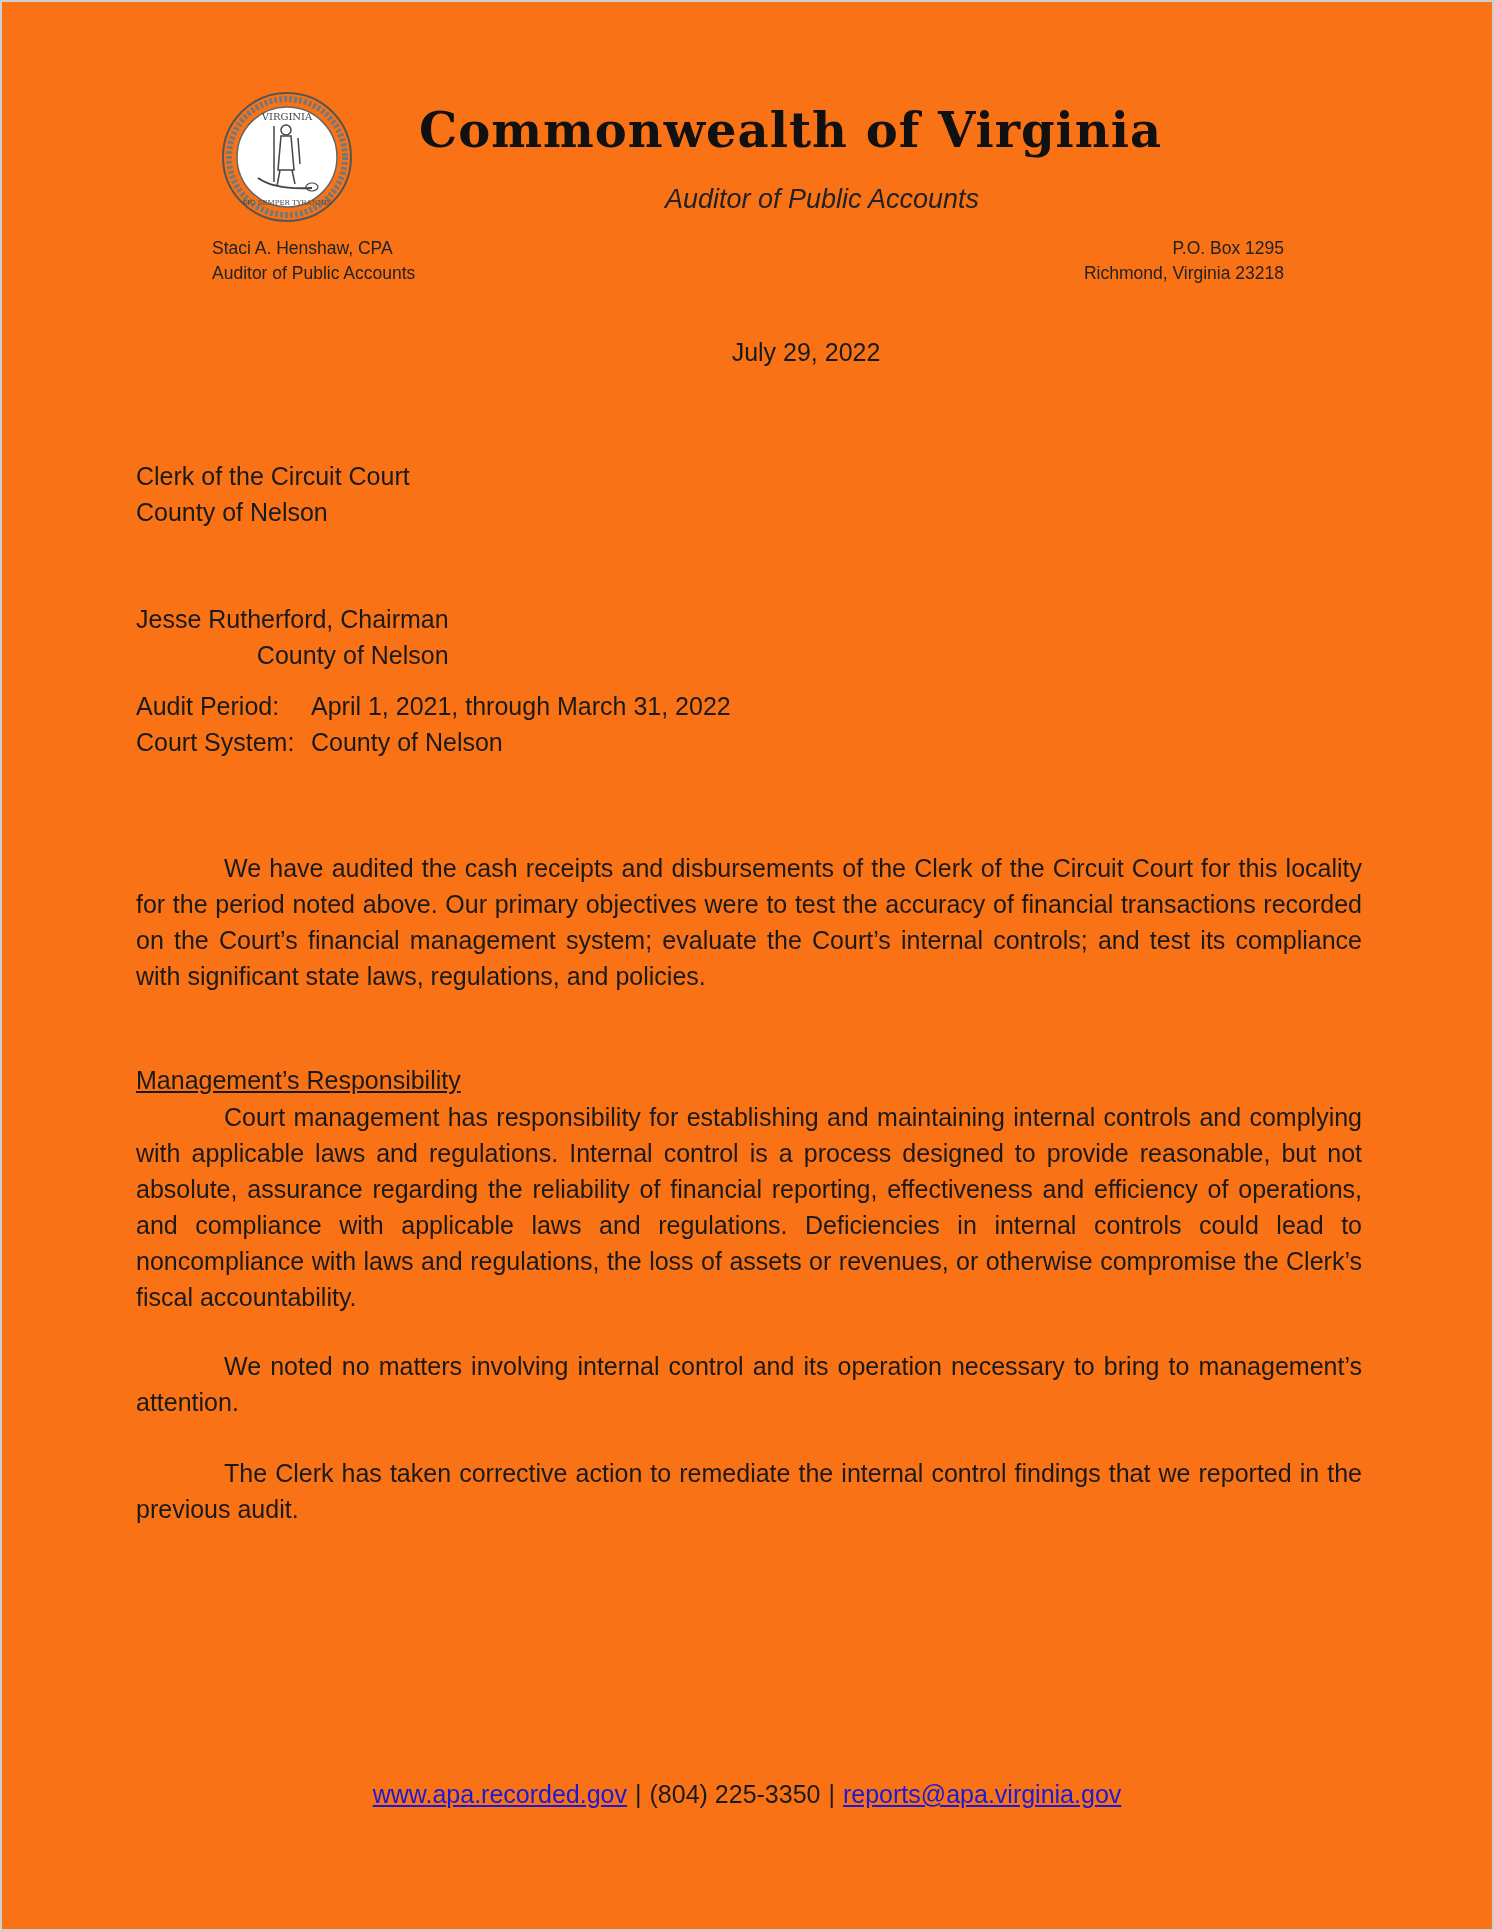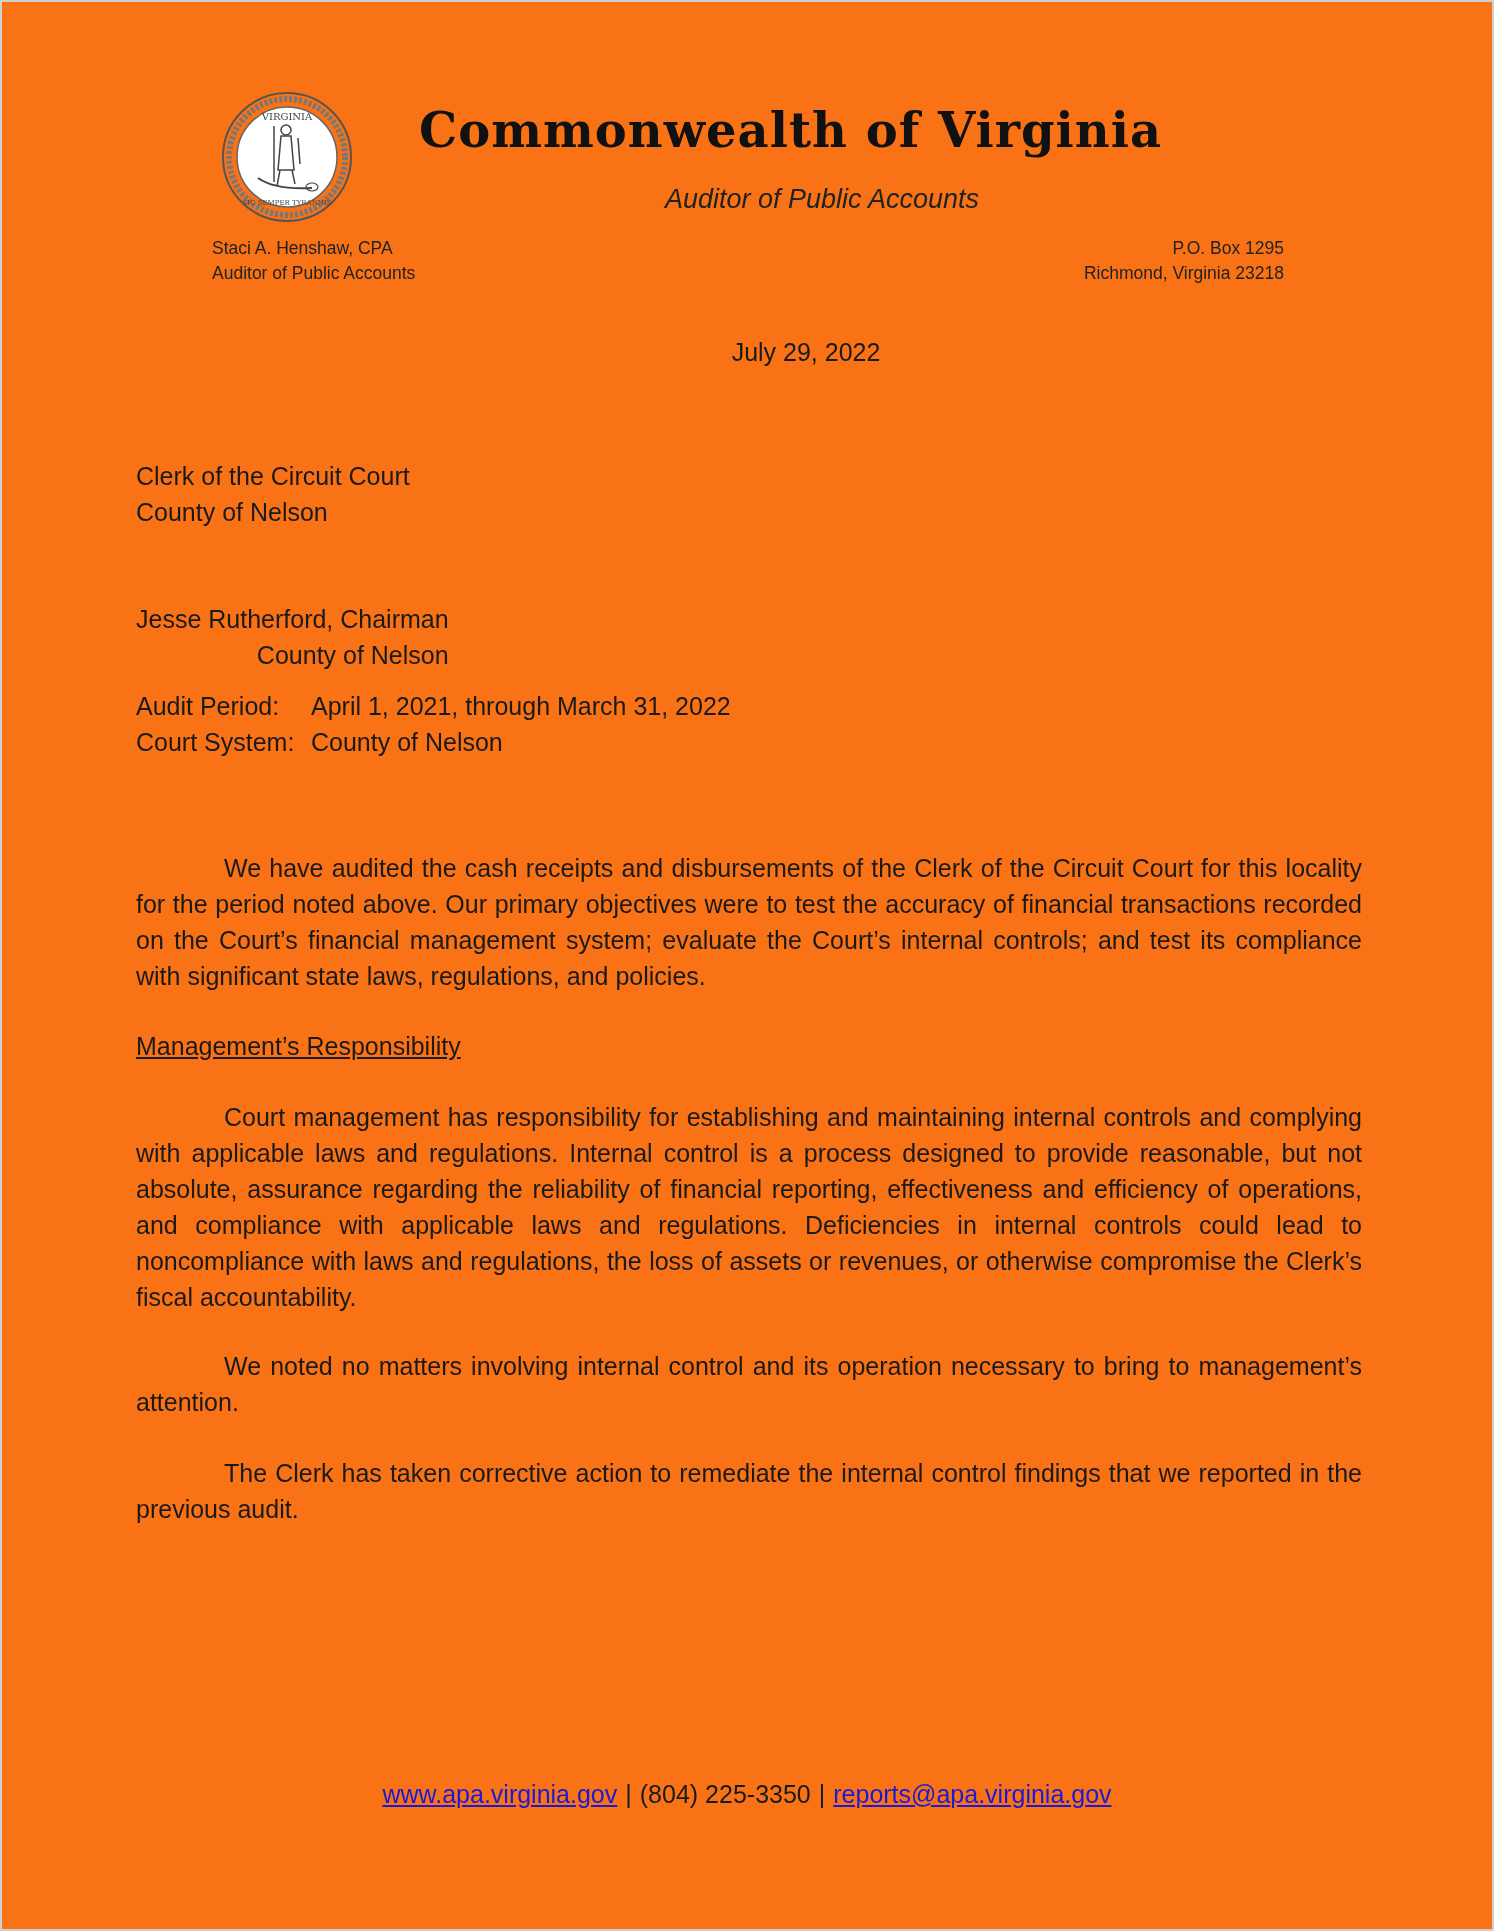--- a/index.html
+++ b/index.html
@@ -97,21 +97,21 @@
     text-align: justify;
   }
   .body-text p {
     margin: 0;
     text-indent: 88px;
   }
   .p1 { top: 848px; }
   .heading {
     position: absolute;
     left: 134px;
-    top: 1026px;
+    top: 1060px;
     font-size: 25px;
     line-height: 36px;
     text-decoration: underline;
   }
   .p2 { top: 1097px; }
   .p3 { top: 1346px; }
   .p4 { top: 1453px; }
   .footer {
     position: absolute;
     left: 0; right: 0;
@@ -193,16 +193,16 @@
 
   <div class="body-text p3">
     <p>We noted no matters involving internal control and its operation necessary to bring to management’s attention.</p>
   </div>
 
   <div class="body-text p4">
     <p>The Clerk has taken corrective action to remediate the internal control findings that we reported in the previous audit.</p>
   </div>
 
   <div class="footer">
-    <a>www.apa.virginia.gov</a><span class="sep">|</span><span>(804) 225-3350</span><span class="sep">|</span><a>reports@apa.virginia.gov</a>
+    <a>www.apa.recorded.gov</a><span class="sep">|</span><span>(804) 225-3350</span><span class="sep">|</span><a>reports@apa.virginia.gov</a>
   </div>
 
 </div>
 
 </body></html>

